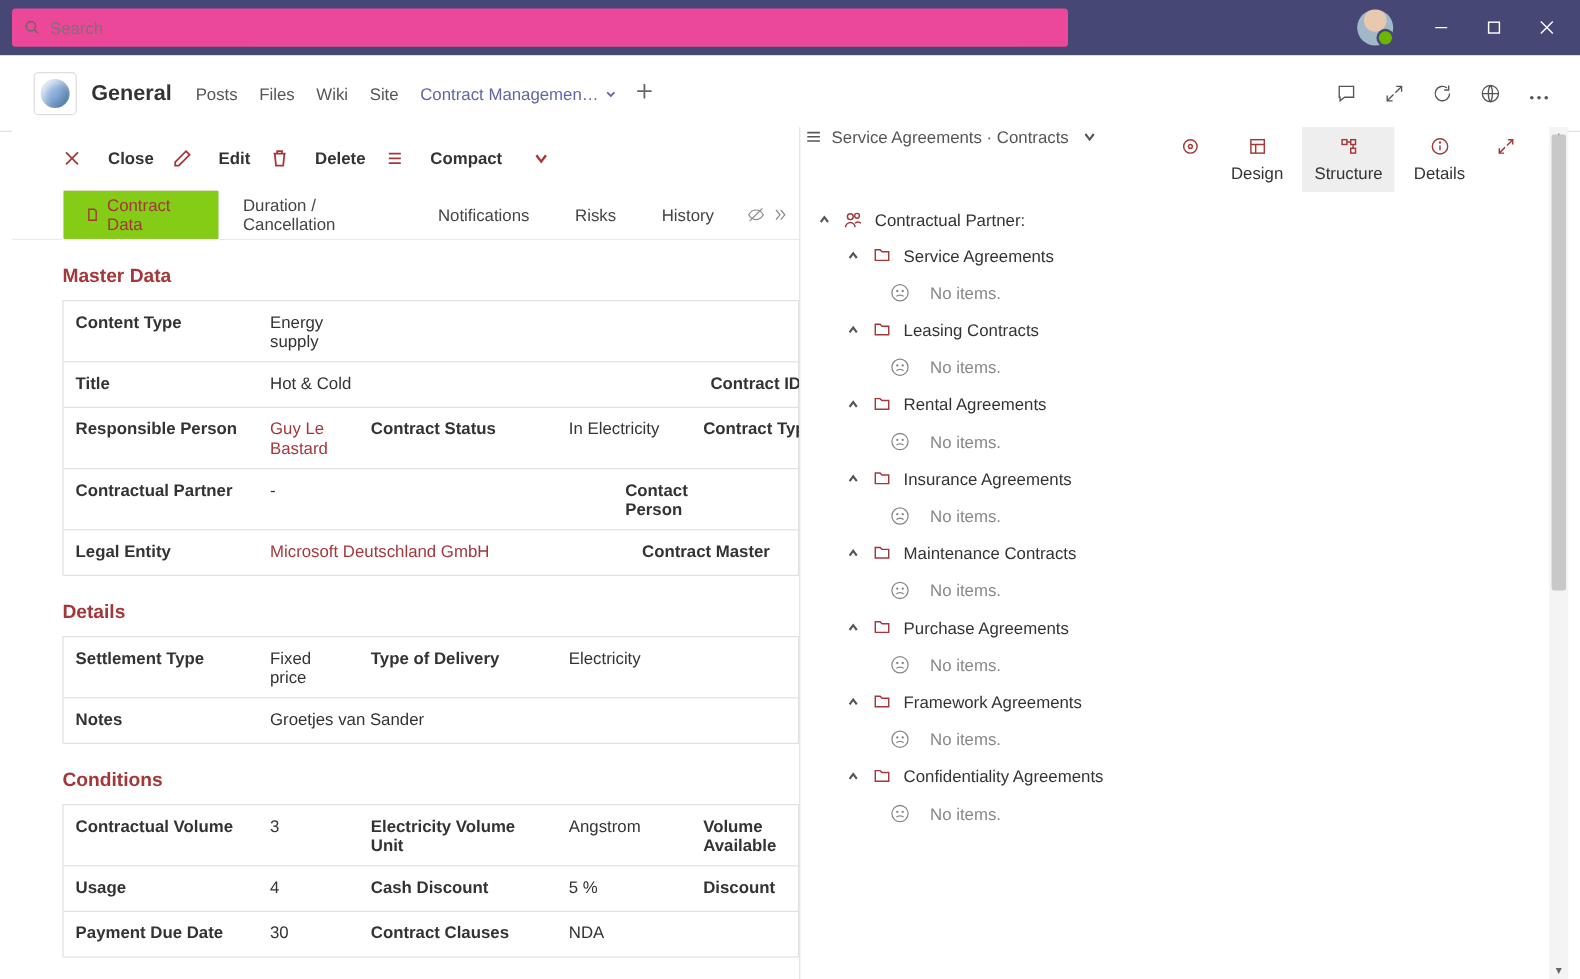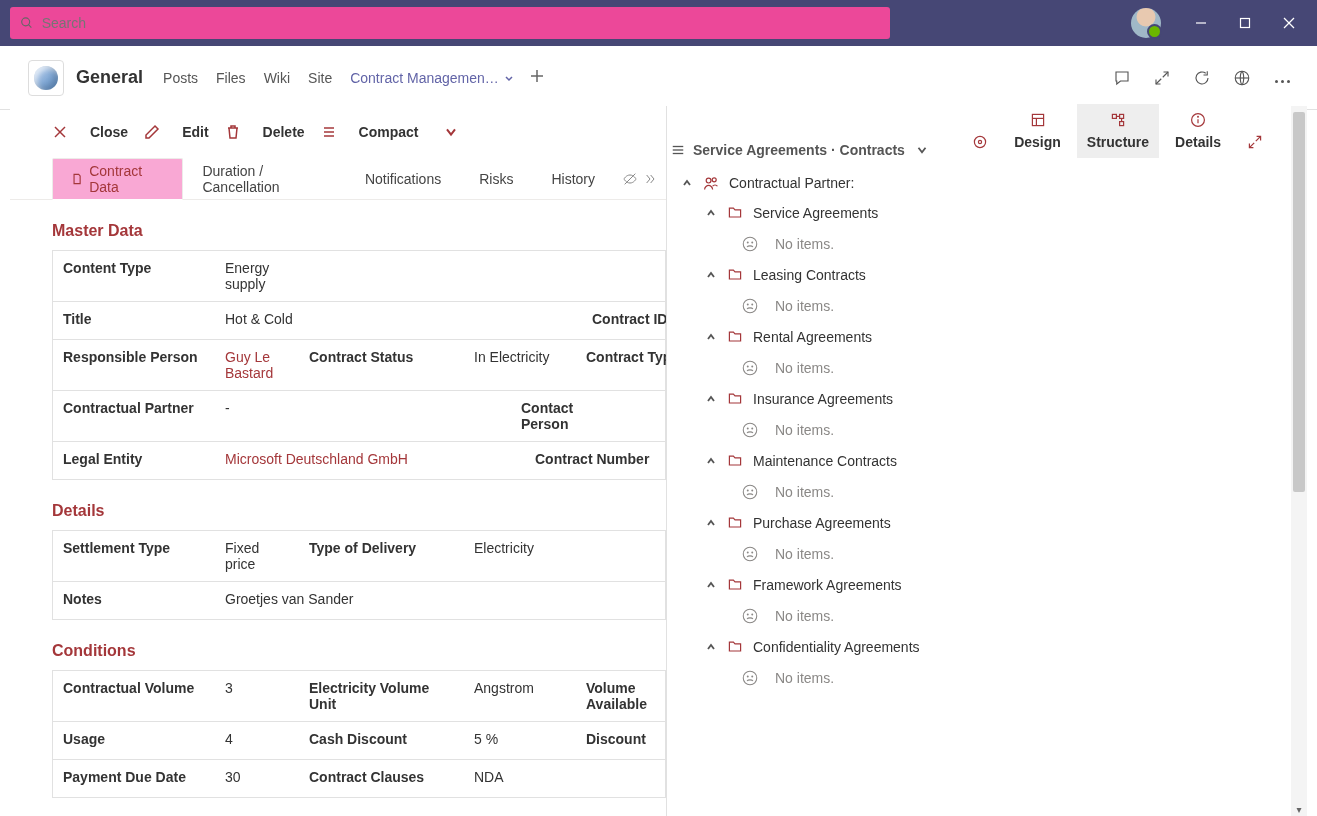--- a/index.html
+++ b/index.html
@@ -47,32 +47,32 @@
   .vscroll { width:16px; background:#f4f4f4; position:relative;}
   .vscroll .thumb { position:absolute; left:2px; right:2px; top:6px; height:380px; background:#c8c8c8; border-radius:2px;}
   .vscroll .arrow { position:absolute; left:0;right:0; height:14px; display:flex;align-items:center;justify-content:center;color:#666;font-size:10px;}
   .vscroll .up{top:0;} .vscroll .down{bottom:0;}
 
   .actbar { height:52px; display:flex; align-items:center; padding:0 14px 0 40px; gap:12px; }
   .actbtn { display:flex; align-items:center; gap:22px; color:#333; cursor:pointer; padding:4px 2px;font-weight:bold;}
   .actbtn svg { width:16px; height:16px; stroke:var(--red); fill:none; stroke-width:1.5;}
   .actbtn.compact svg { stroke:var(--red);}
   .chev-sm { width:10px;height:10px; stroke:#666; fill:none; stroke-width:1.5; margin-left:2px;}
-  .rightbar { height:52px; display:flex; align-items:flex-end; padding:0 18px 0 4px; gap:6px;font-weight:bold; }
+  .rightbar { height:52px; display:flex; align-items:flex-start; padding:0 18px 0 4px; gap:6px; }
   .rb-left { display:flex; align-items:center; gap:8px; color:#555; margin-right:auto;}
   .rb-left svg{ width:14px;height:14px;stroke:#555;fill:none;stroke-width:1.5;}
   .rb-btn { display:flex; align-items:center; gap:6px; padding:8px 10px; cursor:pointer; color:#333;flex-direction:column;}
   .rb-btn svg { width:16px;height:16px; stroke:var(--red); fill:none; stroke-width:1.5;}
   .rb-btn.selected { background:#eee;}
   .expand svg{stroke:var(--red);}
 
   
   .tabbar { display:flex; padding-left:42px; border-bottom:1px solid #edebe9; height:42px; align-items:stretch;}
   .itab { padding:0 18px; display:flex; align-items:center; gap:6px; color:#444; cursor:pointer; border:1px solid transparent; border-bottom:none;}
-  .itab.active { color:var(--red); border:1px solid #edebe9; border-bottom:1px solid #fff; background:#f9a8d4; border-radius:2px 2px 0 0; margin-bottom:-1px;}
+  .itab.active { color:var(--red); border:1px solid #edebe9; border-bottom:1px solid #fff; background:#84cc16; border-radius:2px 2px 0 0; margin-bottom:-1px;}
   .itab svg { width:14px;height:14px; stroke:var(--red); fill:none; stroke-width:1.5;}
   .tab-more { display:flex; align-items:center; padding:0 8px; color:#888; gap:4px;}
   .tab-more svg{width:16px;height:16px;stroke:#888;fill:none;stroke-width:1.5;}
 
   
   .form-scroll { flex:1; overflow:hidden; padding:0 0 0 42px;}
   .section-title { color:var(--red); font-size:16px; font-weight:600; padding:22px 0 10px;}
   .ftable { border-top:1px solid var(--border); border-left:1px solid var(--border); border-right:1px solid var(--border); }
   .frow { display:flex; border-bottom:1px solid var(--border); min-height:38px; }
   .fcell { padding:9px 10px; display:flex; align-items:flex-start; }
@@ -256,21 +256,21 @@
         <div class="frow">
           <div class="fcell flab">Contractual Partner</div>
           <div class="fcell fval">-</div>
           <div class="fcell flab2" style="flex:0 0 100px"></div>
           <div class="fcell fval2"></div>
           <div class="fcell flab3">Contact Person</div>
         </div>
         <div class="frow">
           <div class="fcell flab">Legal Entity</div>
           <div class="fcell fval wide link" style="flex:1">Microsoft Deutschland GmbH</div>
-          <div class="fcell flab3" style="flex:0 0 140px">Contract Number</div>
+          <div class="fcell flab3" style="flex:0 0 140px">Contract Master</div>
         </div>
       </div>
 
       <div class="section-title">Details</div>
       <div class="ftable">
         <div class="frow">
           <div class="fcell flab">Settlement Type</div>
           <div class="fcell fval">Fixed price</div>
           <div class="fcell flab2">Type of Delivery</div>
           <div class="fcell fval2">Electricity</div>

